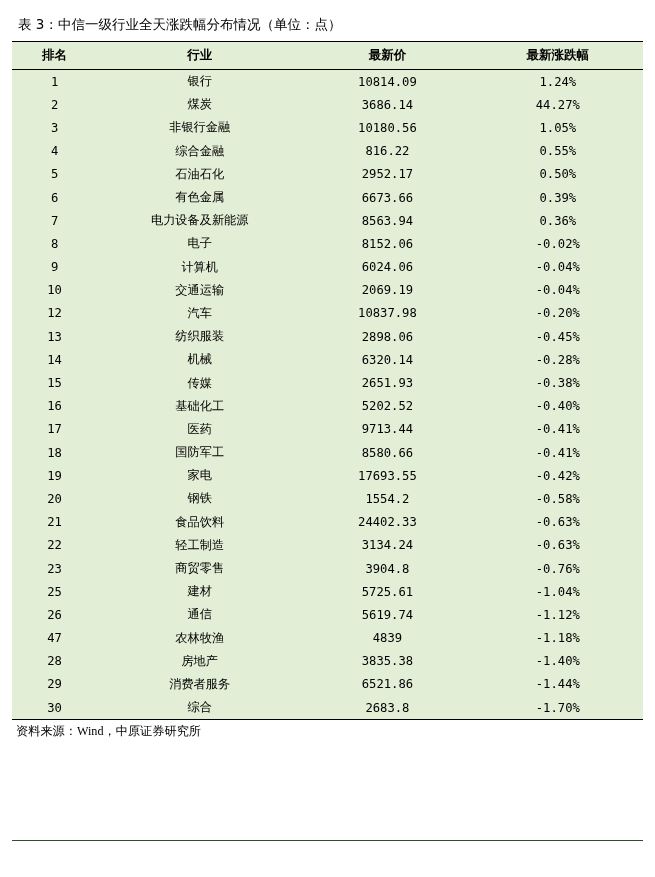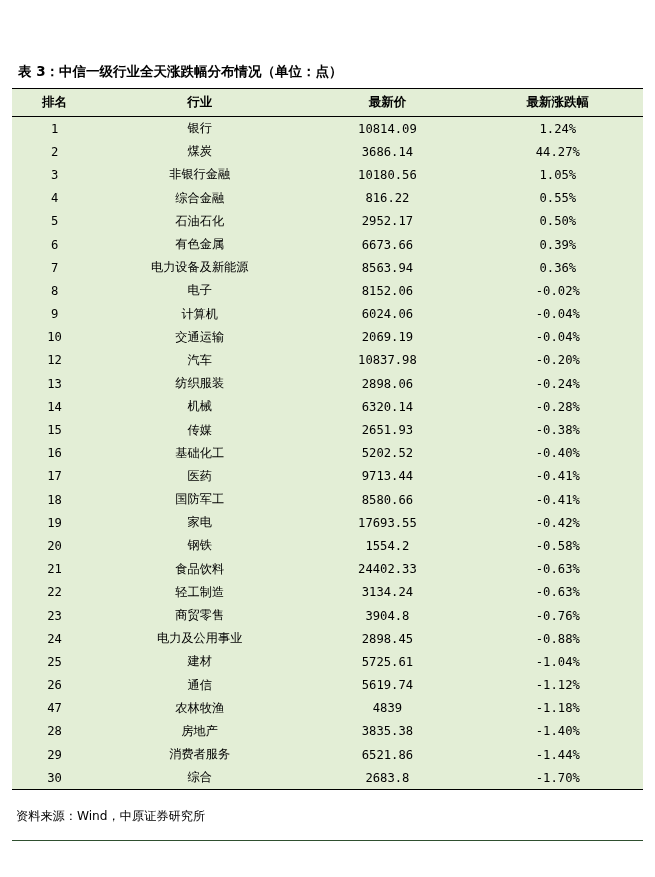--- a/index.html
+++ b/index.html
@@ -16,25 +16,24 @@
   }
   .doc {
     width: 655px;
     height: 877px;
     box-sizing: border-box;
     padding: 16px 12px 0 12px;
     position: relative;
   }
   .table-title {
     font-size: 13.5px;
-    font-weight: bold;
+    font-weight: normal;
     letter-spacing: 0px;
     padding: 0 0 7px 6px;
     white-space: nowrap;
-    margin-top: 47px;
   }
   .table-wrap {
     border-top: 1.6px solid #000;
     border-bottom: 1.6px solid #000;
     background: #e3eed6;
   }
   table.data {
     width: 100%;
     border-collapse: collapse;
     table-layout: fixed;
@@ -58,24 +57,25 @@
   }
   col.c-rank { width: 13.5%; }
   col.c-ind  { width: 32.5%; }
   col.c-price{ width: 27%; }
   col.c-chg  { width: 27%; }
 
   .cn { font-family: Liberation Mono, monospace; }
   .num { font-family: "DejaVu Sans Mono", monospace; font-size: 11.6px; }
 
   .source {
-    margin-top: 18px;
+    margin-top: 3px;
     padding-left: 4px;
     font-size: 12.2px;
     white-space: nowrap;
+    font-family: Liberation Serif, serif;
   }
   .rule-bottom {
     position: absolute;
     left: 12px;
     right: 12px;
     bottom: 36px;
     border-top: 1.3px solid #2f4f2f;
   }
 </style>
 </head>
@@ -165,21 +165,21 @@
         <tr>
             <td class="num">12</td>
             <td class="cn">汽车</td>
             <td class="num">10837.98</td>
             <td class="num">-0.20%</td>
           </tr>
         <tr>
             <td class="num">13</td>
             <td class="cn">纺织服装</td>
             <td class="num">2898.06</td>
-            <td class="num">-0.24%</td>
+            <td class="num">-0.45%</td>
           </tr>
         <tr>
             <td class="num">14</td>
             <td class="cn">机械</td>
             <td class="num">6320.14</td>
             <td class="num">-0.28%</td>
           </tr>
         <tr>
             <td class="num">15</td>
             <td class="cn">传媒</td>
@@ -228,26 +228,20 @@
             <td class="num">3134.24</td>
             <td class="num">-0.63%</td>
           </tr>
         <tr>
             <td class="num">23</td>
             <td class="cn">商贸零售</td>
             <td class="num">3904.8</td>
             <td class="num">-0.76%</td>
           </tr>
         <tr>
-            <td class="num">24</td>
-            <td class="cn">电力及公用事业</td>
-            <td class="num">2898.45</td>
-            <td class="num">-0.88%</td>
-          </tr>
-        <tr>
             <td class="num">25</td>
             <td class="cn">建材</td>
             <td class="num">5725.61</td>
             <td class="num">-1.04%</td>
           </tr>
         <tr>
             <td class="num">26</td>
             <td class="cn">通信</td>
             <td class="num">5619.74</td>
             <td class="num">-1.12%</td>

